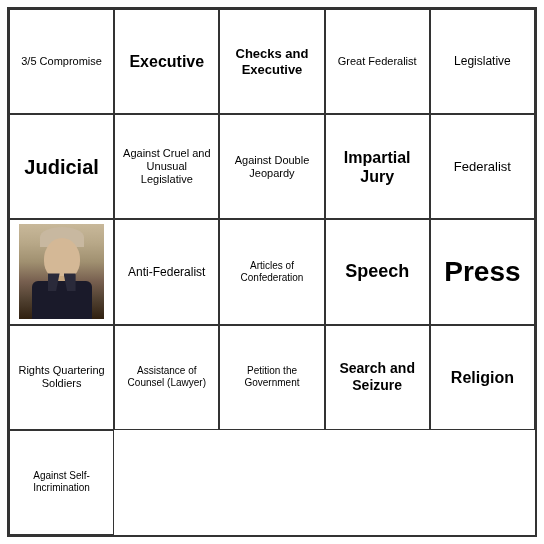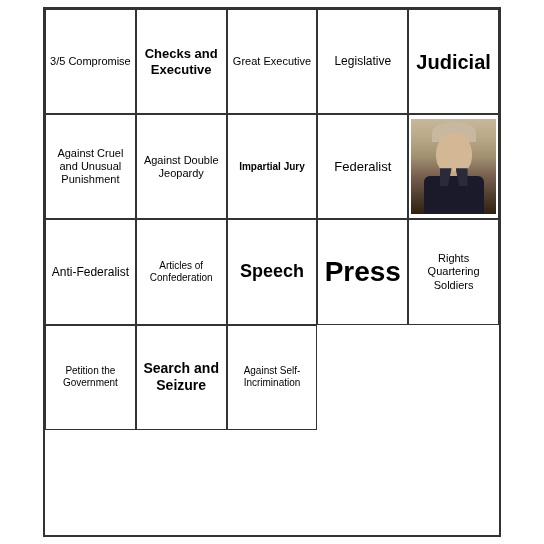--- a/index.html
+++ b/index.html
@@ -6,21 +6,21 @@
     body {
       width: 544px;
       height: 544px;
       background: #fff;
       font-family: Arial, sans-serif;
       display: flex;
       align-items: center;
       justify-content: center;
     }
     .bingo-board {
-      width: 458px;
+      width: 530px;
       height: 530px;
       border: 2px solid #333;
       display: grid;
       grid-template-columns: repeat(5, 1fr);
       grid-template-rows: repeat(5, 1fr);
     }
     .cell {
       border: 1px solid #333;
       display: flex;
       align-items: center;
@@ -72,41 +72,44 @@
   </style>
 </head>
 <body>
 
 <div class="bingo-board">
 
   <div class="cell">
     <span class="cell-text" style="font-size:11px;">3/5 Compromise</span>
   </div>
   <div class="cell">
+    <span class="cell-text medium">Executive</span>
+  </div>
+  <div class="cell">
     <span class="cell-text" style="font-size:13px; font-weight:bold;">Checks and Executive</span>
   </div>
   <div class="cell">
-    <span class="cell-text" style="font-size:11px;">Great Executive</span>
+    <span class="cell-text" style="font-size:11px;">Great Federalist</span>
   </div>
 
   <div class="cell">
     <span class="cell-text" style="font-size:12px;">Legislative</span>
   </div>
   <div class="cell">
     <span class="cell-text medium" style="font-size:20px;">Judicial</span>
   </div>
   <div class="cell">
-    <span class="cell-text" style="font-size:11px;">Against Cruel and Unusual Punishment</span>
+    <span class="cell-text" style="font-size:11px;">Against Cruel and Unusual Legislative</span>
   </div>
   <div class="cell">
     <span class="cell-text" style="font-size:11px;">Against Double Jeopardy</span>
   </div>
 
   <div class="cell">
-    <span class="cell-text" style="font-size:10px; font-weight:bold;text-align:center;">Impartial Jury</span>
+    <span class="cell-text" style="font-size:16px; font-weight:bold;text-align:center;">Impartial Jury</span>
   </div>
   <div class="cell">
     <span class="cell-text" style="font-size:13px;">Federalist</span>
   </div>
   <div class="cell" style="padding:0;">
     <div class="cell-portrait">
       <div class="portrait-img">
 
         <div style="position:absolute;top:3px;left:50%;transform:translateX(-50%);width:44px;height:20px;background:#c8b8a0;border-radius:50% 50% 0 0;"></div>
 
@@ -132,23 +135,29 @@
   </div>
   <div class="cell">
     <span class="cell-text medium" style="font-size:18px;">Speech</span>
   </div>
   <div class="cell">
     <span class="cell-text xlarge">Press</span>
   </div>
   <div class="cell">
     <span class="cell-text" style="font-size:11px;">Rights Quartering Soldiers</span>
   </div>
+  <div class="cell">
+    <span class="cell-text" style="font-size:10px;">Assistance of Counsel (Lawyer)</span>
+  </div>
 
   <div class="cell">
     <span class="cell-text" style="font-size:10px;">Petition the Government</span>
   </div>
   <div class="cell">
     <span class="cell-text" style="font-size:14px; font-weight:bold;">Search and Seizure</span>
   </div>
   <div class="cell">
+    <span class="cell-text medium" style="font-size:16px;">Religion</span>
+  </div>
+  <div class="cell">
     <span class="cell-text" style="font-size:10px;">Against Self-Incrimination</span>
   </div>
 </div>
 
 </body></html>

